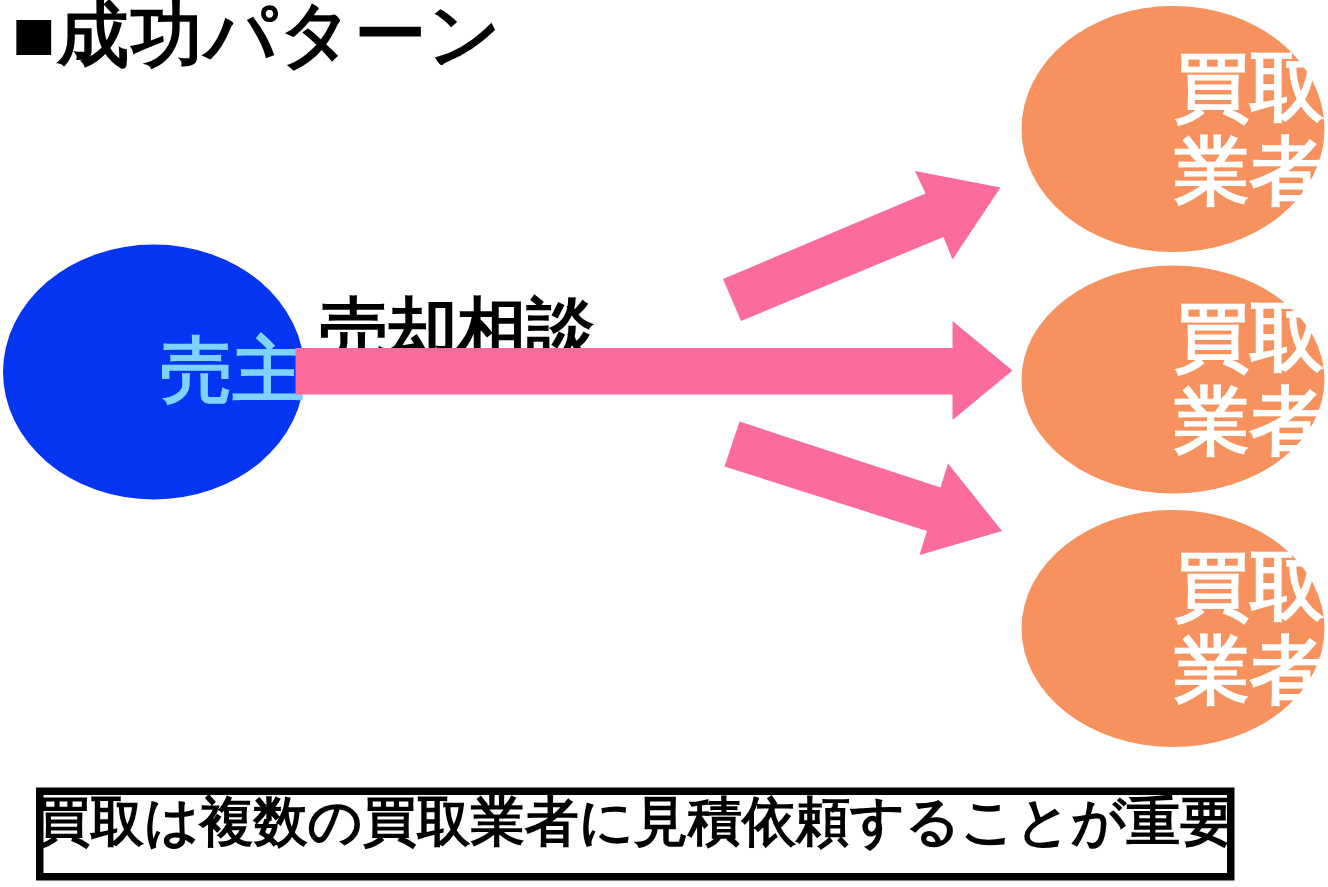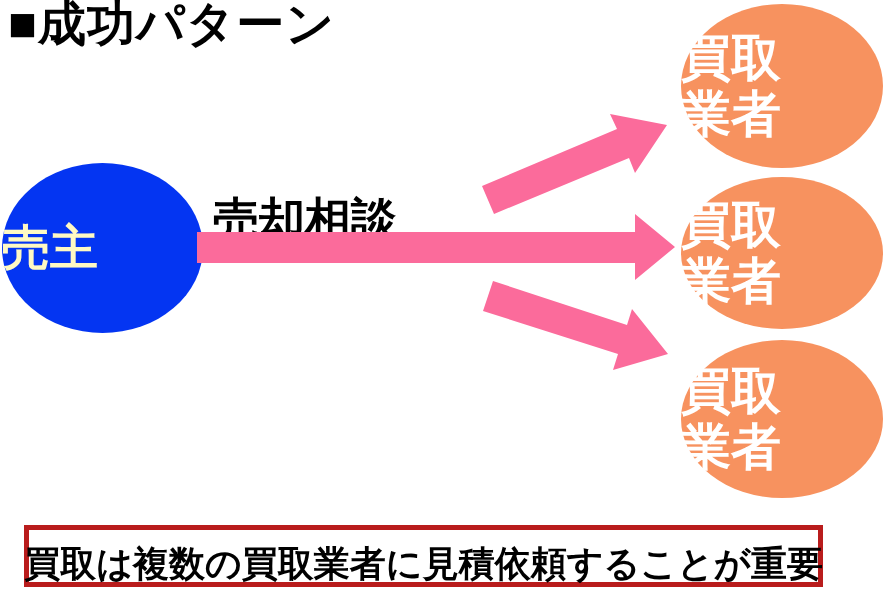--- a/index.html
+++ b/index.html
@@ -21,32 +21,32 @@
     line-height: 1.1;
     letter-spacing: 1px;
     color: #000;
     white-space: nowrap;
   }
   .ellipse {
     position: absolute;
     border-radius: 50%;
     display: flex;
     align-items: center;
-    justify-content: flex-start;
+    justify-content: flex-end;
     text-align: center;
   }
   .seller-ellipse {
     left: 2px;
     top: 163px;
     width: 201px;
     height: 170px;
     background: #0435f2;
   }
   .seller-label {
-    color: #fef9c3;
+    color: #7dd3fc;
     font-size: 48px;
     font-weight: 900;
     line-height: 1;
     white-space: nowrap;
   }
   .consultation-label {
     position: absolute;
     left: 213px;
     top: 150px;
     font-size: 46px;
@@ -78,24 +78,24 @@
     line-height: 1.12;
     white-space: pre-line;
   }
   .note-box {
     position: absolute;
     left: 24px;
     top: 525px;
     width: 799px;
     height: 62px;
     box-sizing: border-box;
-    border: 5px solid #b91c1c;
+    border: 5px solid #000000;
     background: #ffffff;
     display: flex;
-    align-items: flex-end;
+    align-items: flex-start;
     justify-content: center;
   }
   .note-text {
     font-size: 36px;
     font-weight: 700;
     line-height: 1;
     color: #000;
     white-space: nowrap;
   }
 </style>

